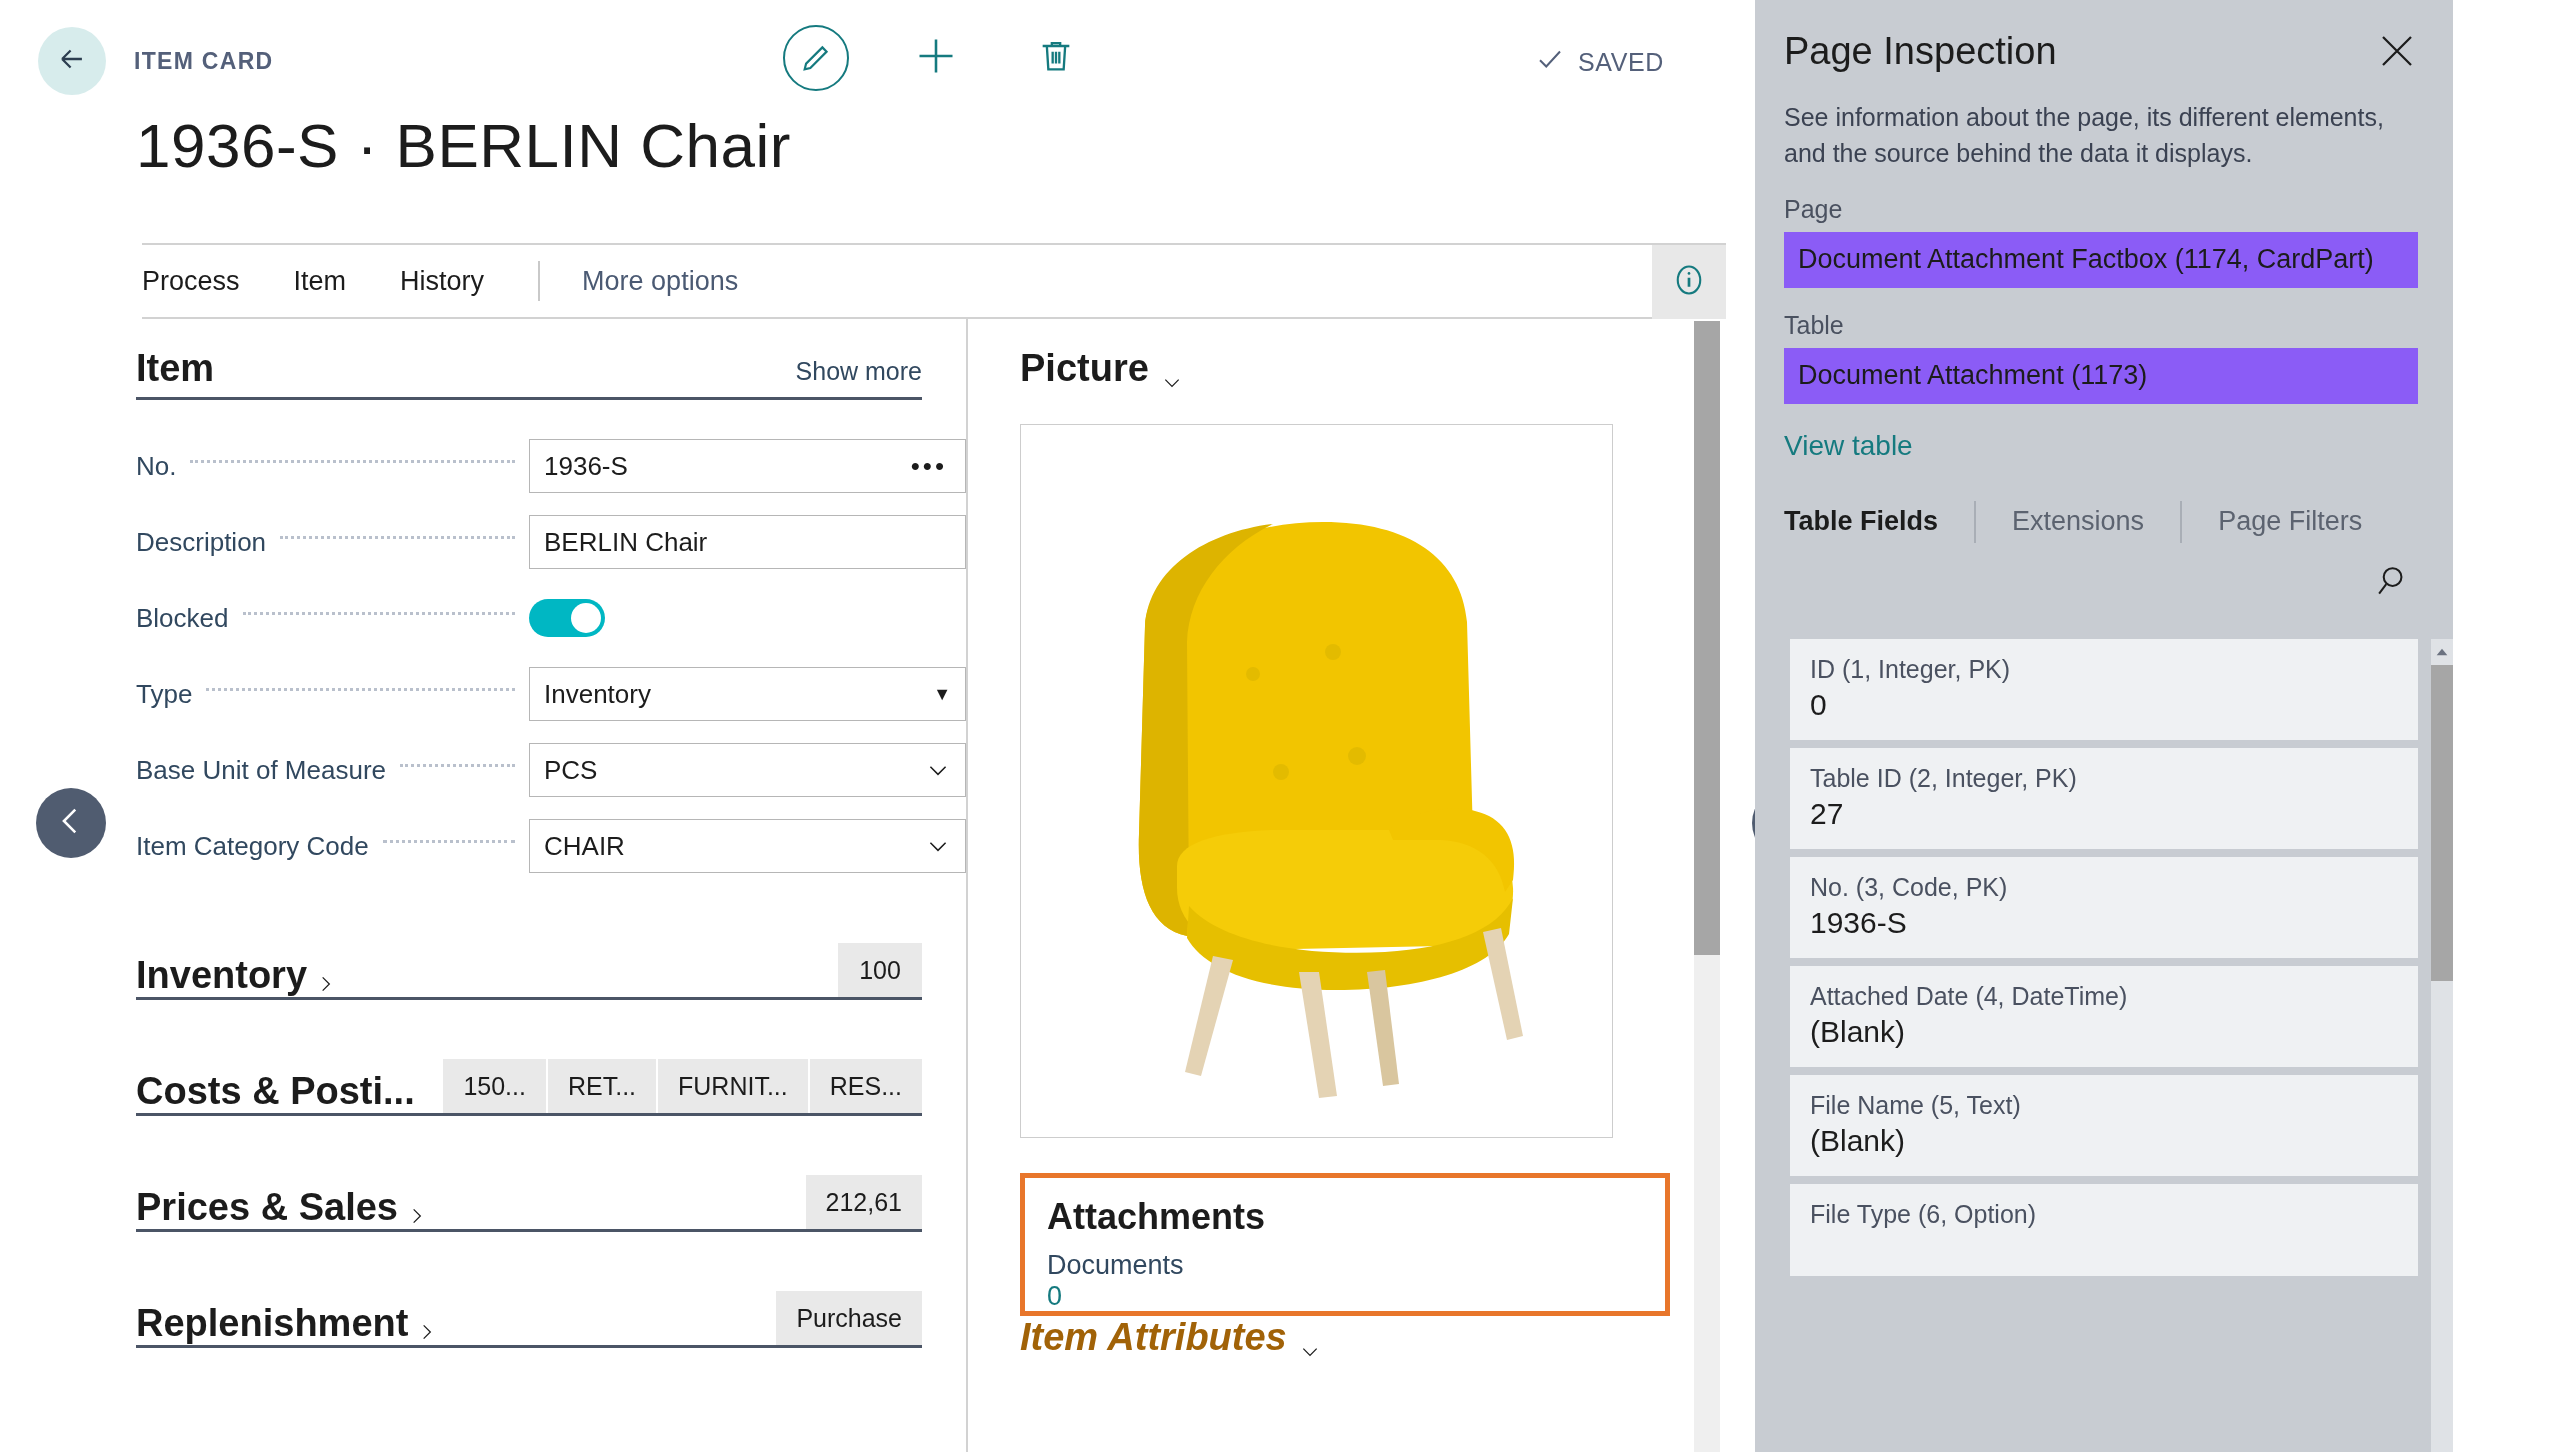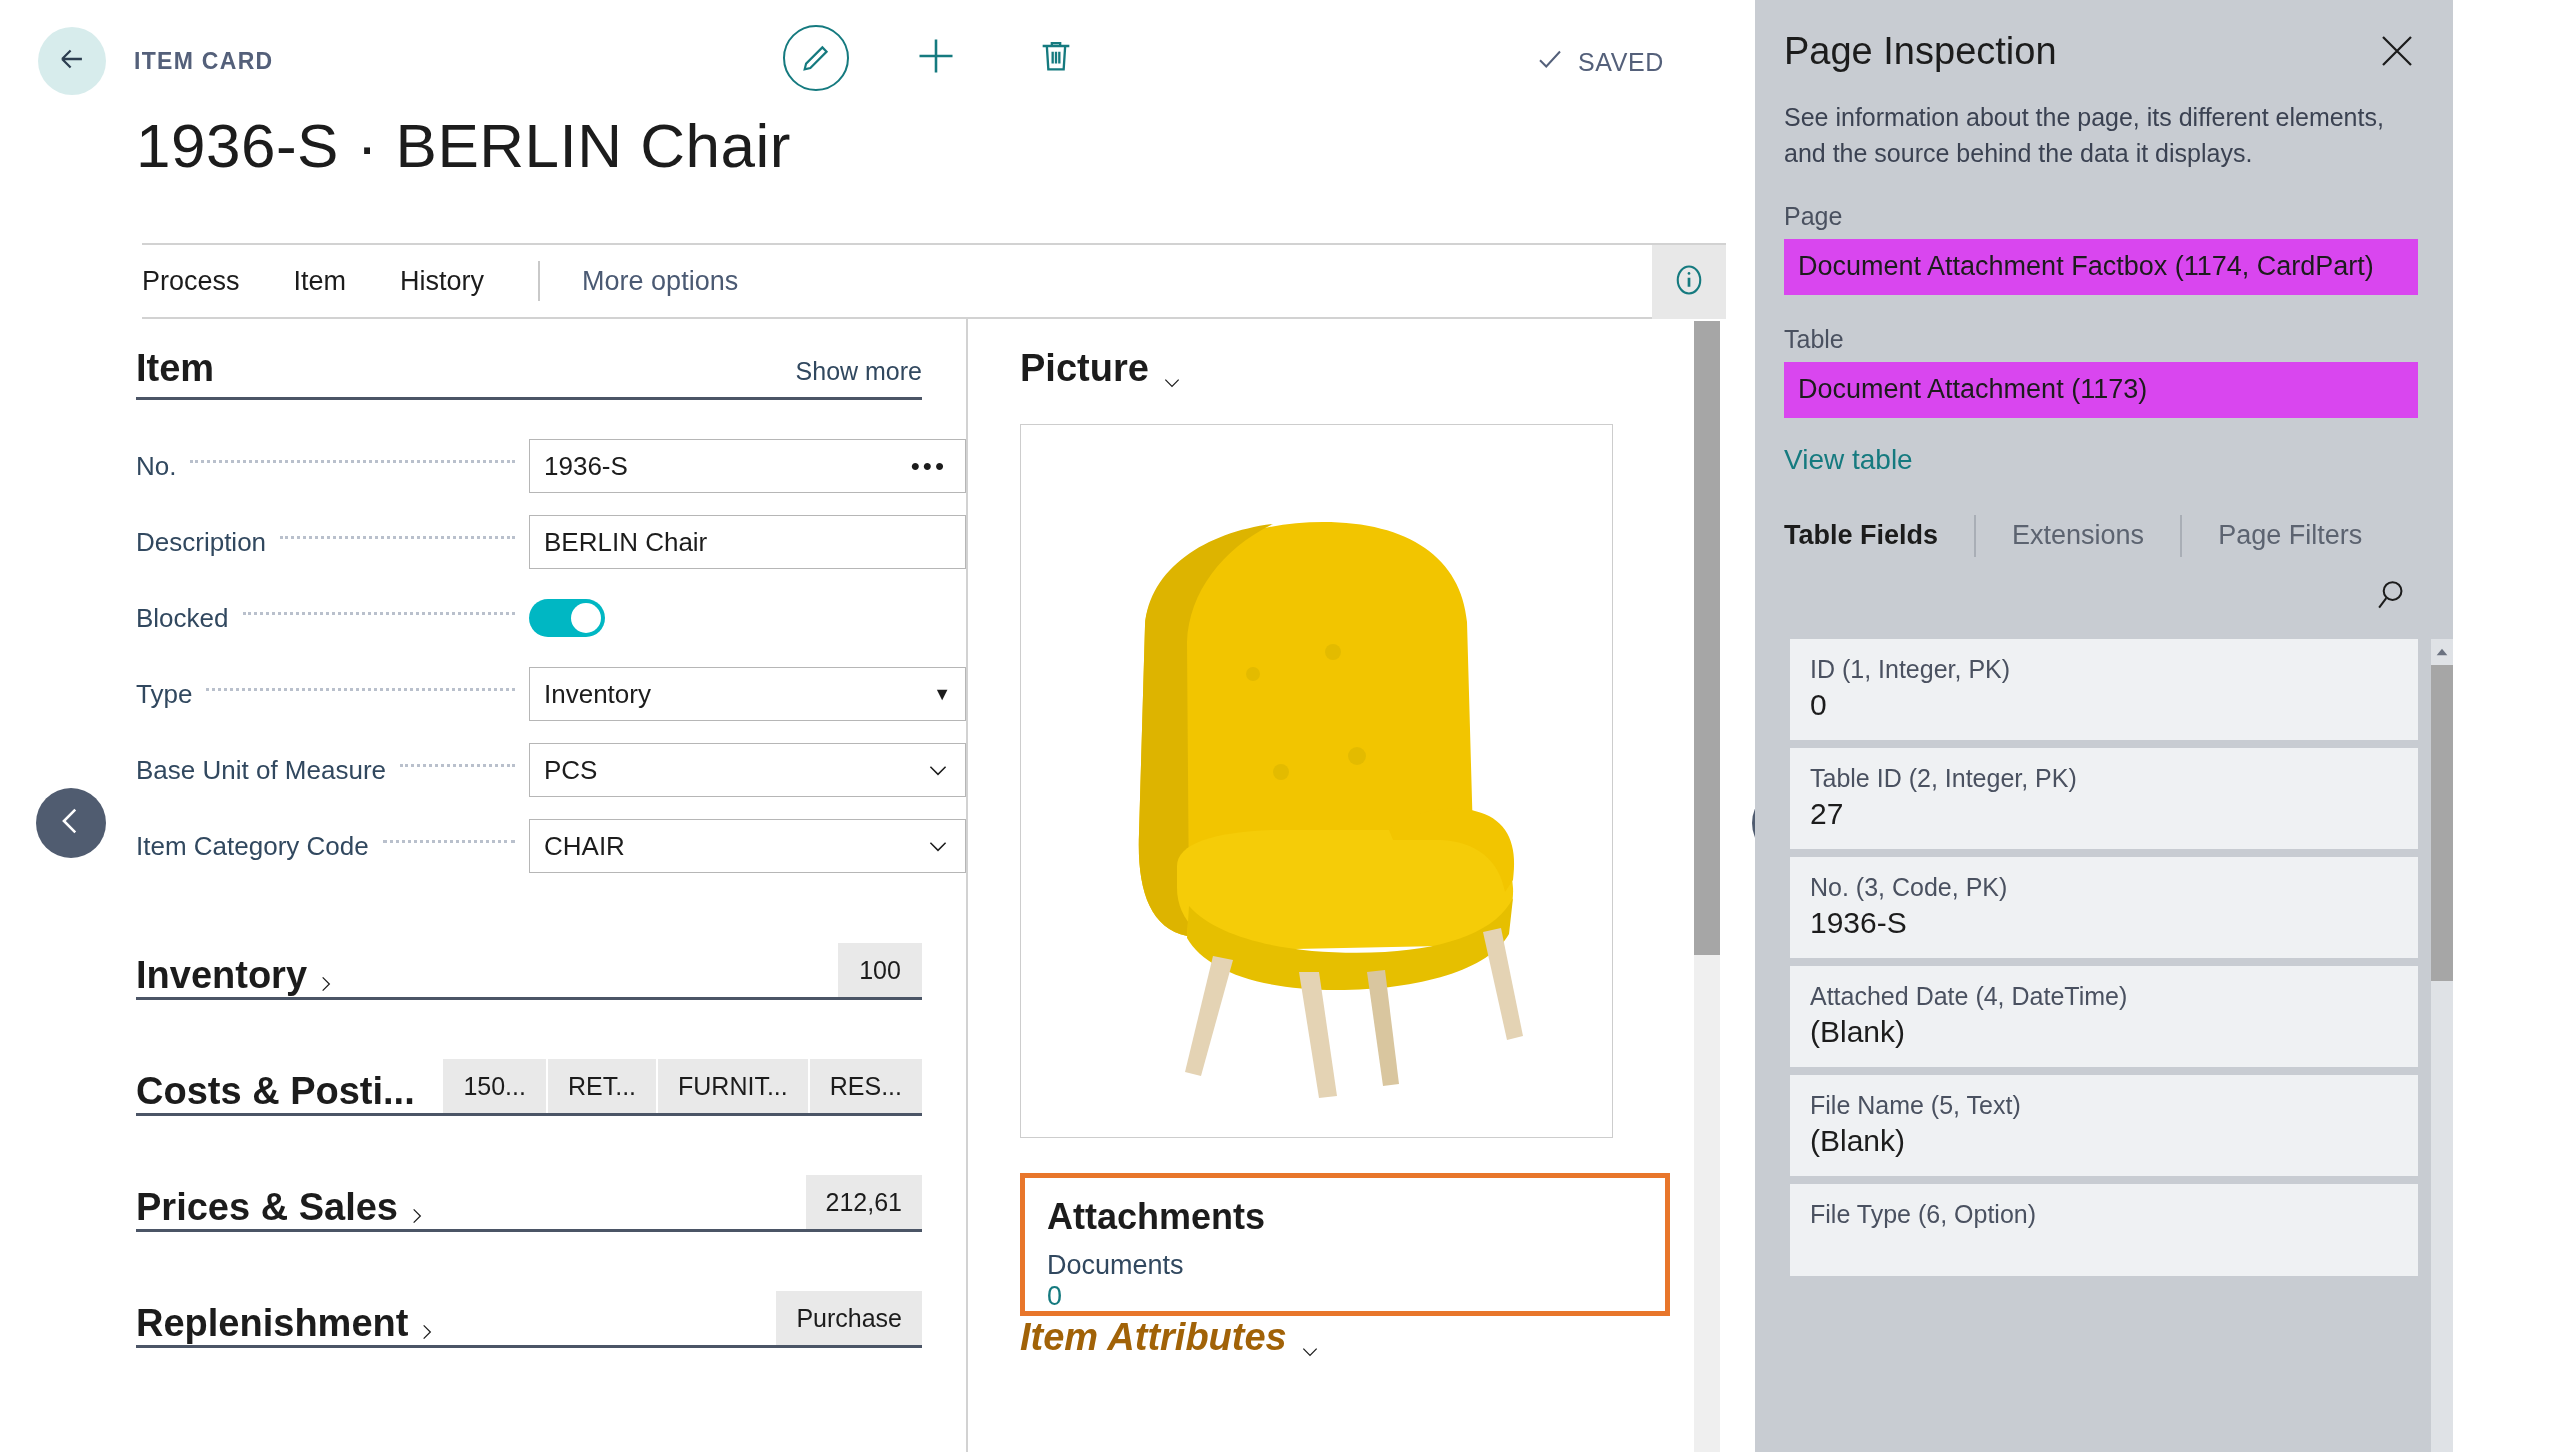--- a/index.html
+++ b/index.html
@@ -138,23 +138,23 @@
   .vscroll-outer { position: absolute; left: 1694px; top: 321px; width: 26px; bottom: 0; background: #efefef; }
   .vscroll-thumb { position: absolute; left: 0; top: 0; width: 26px; height: 634px; background: #a6a6a6; }
 
   
   .inspect { width: 698px; height: 1452px; background: #c8ccd2; position: relative; }
   .ins-pad { padding: 30px 35px 0 29px; }
   .ins-title-row { display: flex; align-items: flex-start; justify-content: space-between; }
   .ins-title { font-size: 38px; font-weight: 400; color: #1c1c1c; }
   .ins-close { cursor: pointer; width: 42px; height: 42px; }
   .ins-desc { margin-top: 26px; font-size: 25px; line-height: 1.45; color: #3b4252; max-width: 640px; }
-  .ins-lbl { margin-top: 30px; font-size: 25px; color: #4a5160; }
+  .ins-lbl { margin-top: 23px; font-size: 25px; color: #4a5160; }
   .ins-field {
-    margin-top: 8px; height: 56px; background: #d946ef; display: flex; align-items: center;
+    margin-top: 8px; height: 56px; background: #8b5cf6; display: flex; align-items: center;
     padding: 0 14px; font-size: 27px; color: #1c1c1c; white-space: nowrap; overflow: hidden;
   }
   .ins-link { margin-top: 26px; font-size: 28px; color: #157a7f; cursor: pointer; display: inline-block; }
   .ins-tabs { margin-top: 32px; display: flex; align-items: center; height: 56px; }
   .ins-tab { font-size: 27px; color: #5c6370; cursor: pointer; white-space: nowrap; }
   .ins-tab.active { color: #1c1c1c; font-weight: 700; }
   .ins-tab-sep { width: 2px; height: 42px; background: #a9aeb6; margin: 0 36px; }
   .ins-search-row { height: 66px; display: flex; align-items: center; justify-content: flex-end; padding-right: 8px; }
   .ins-list { position: absolute; left: 0; top: 639px; right: 0; bottom: 0; overflow: hidden; }
   .ins-item {

